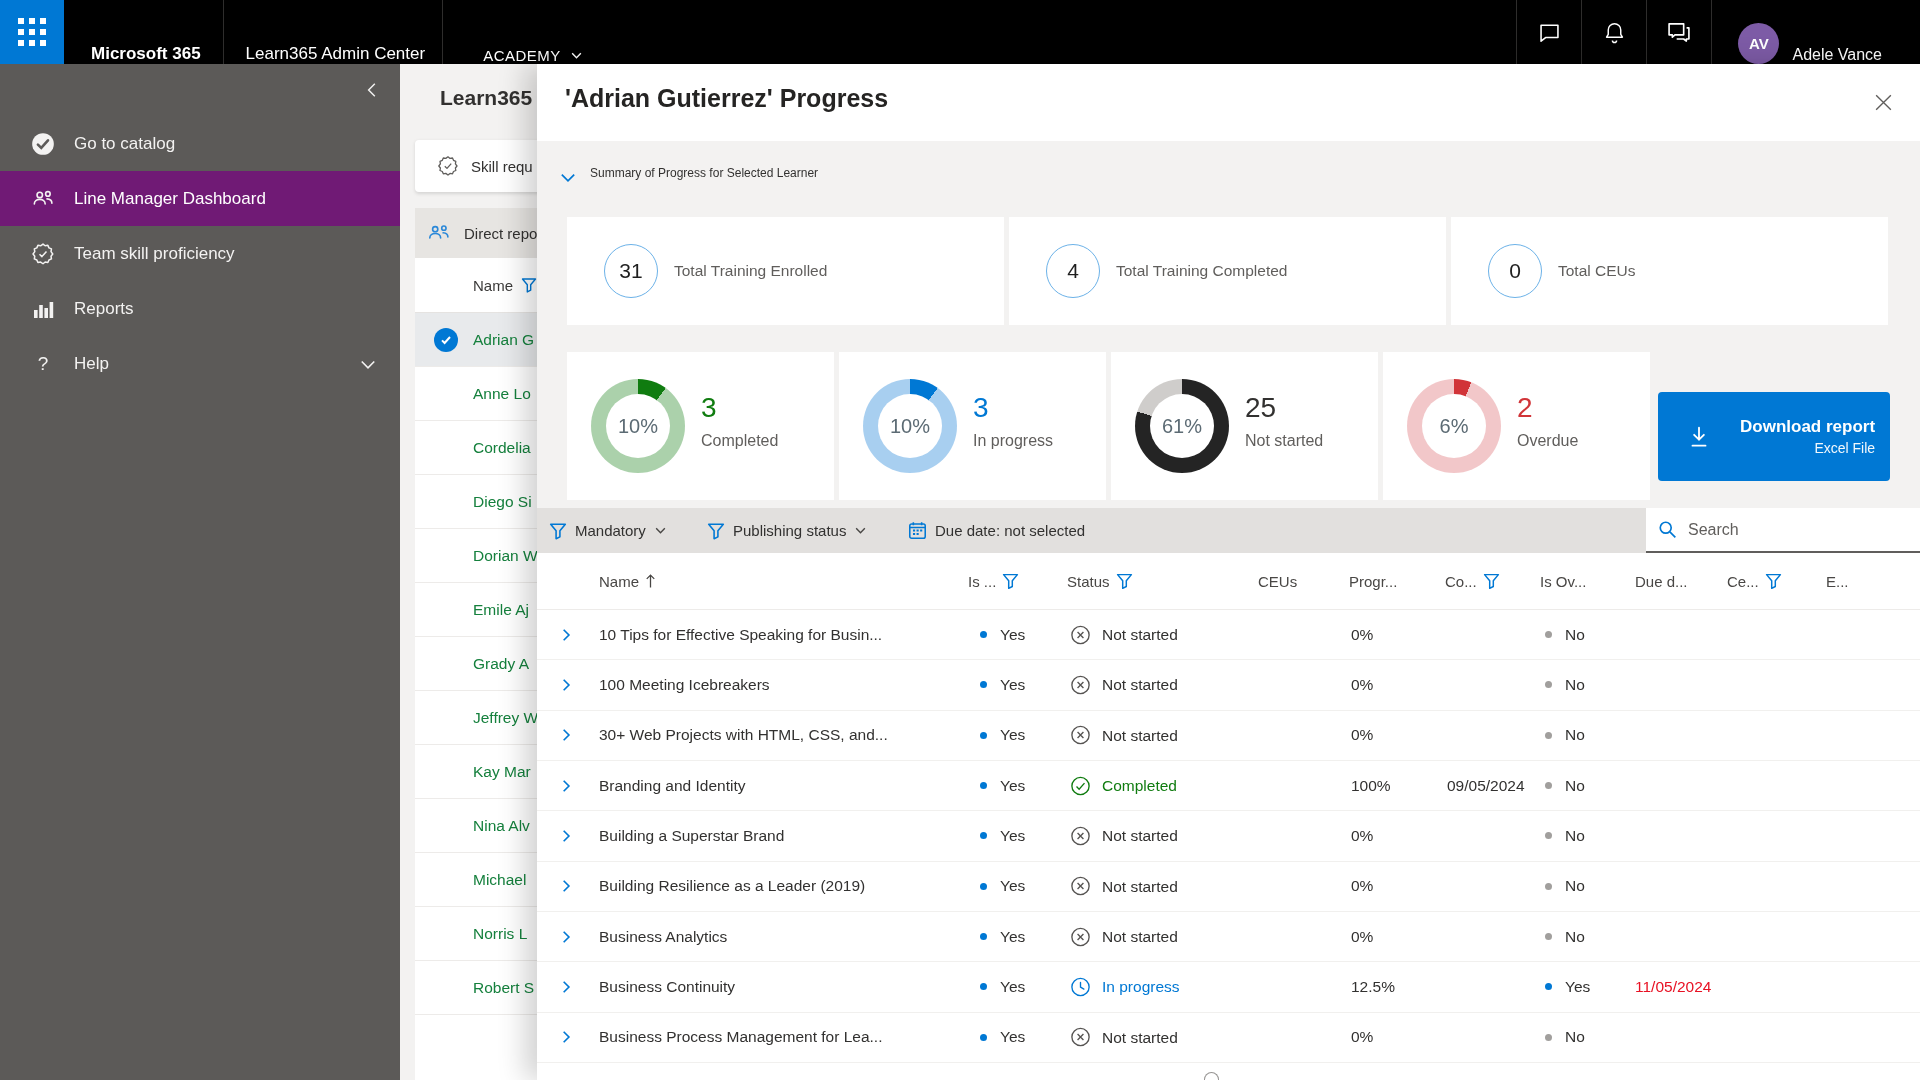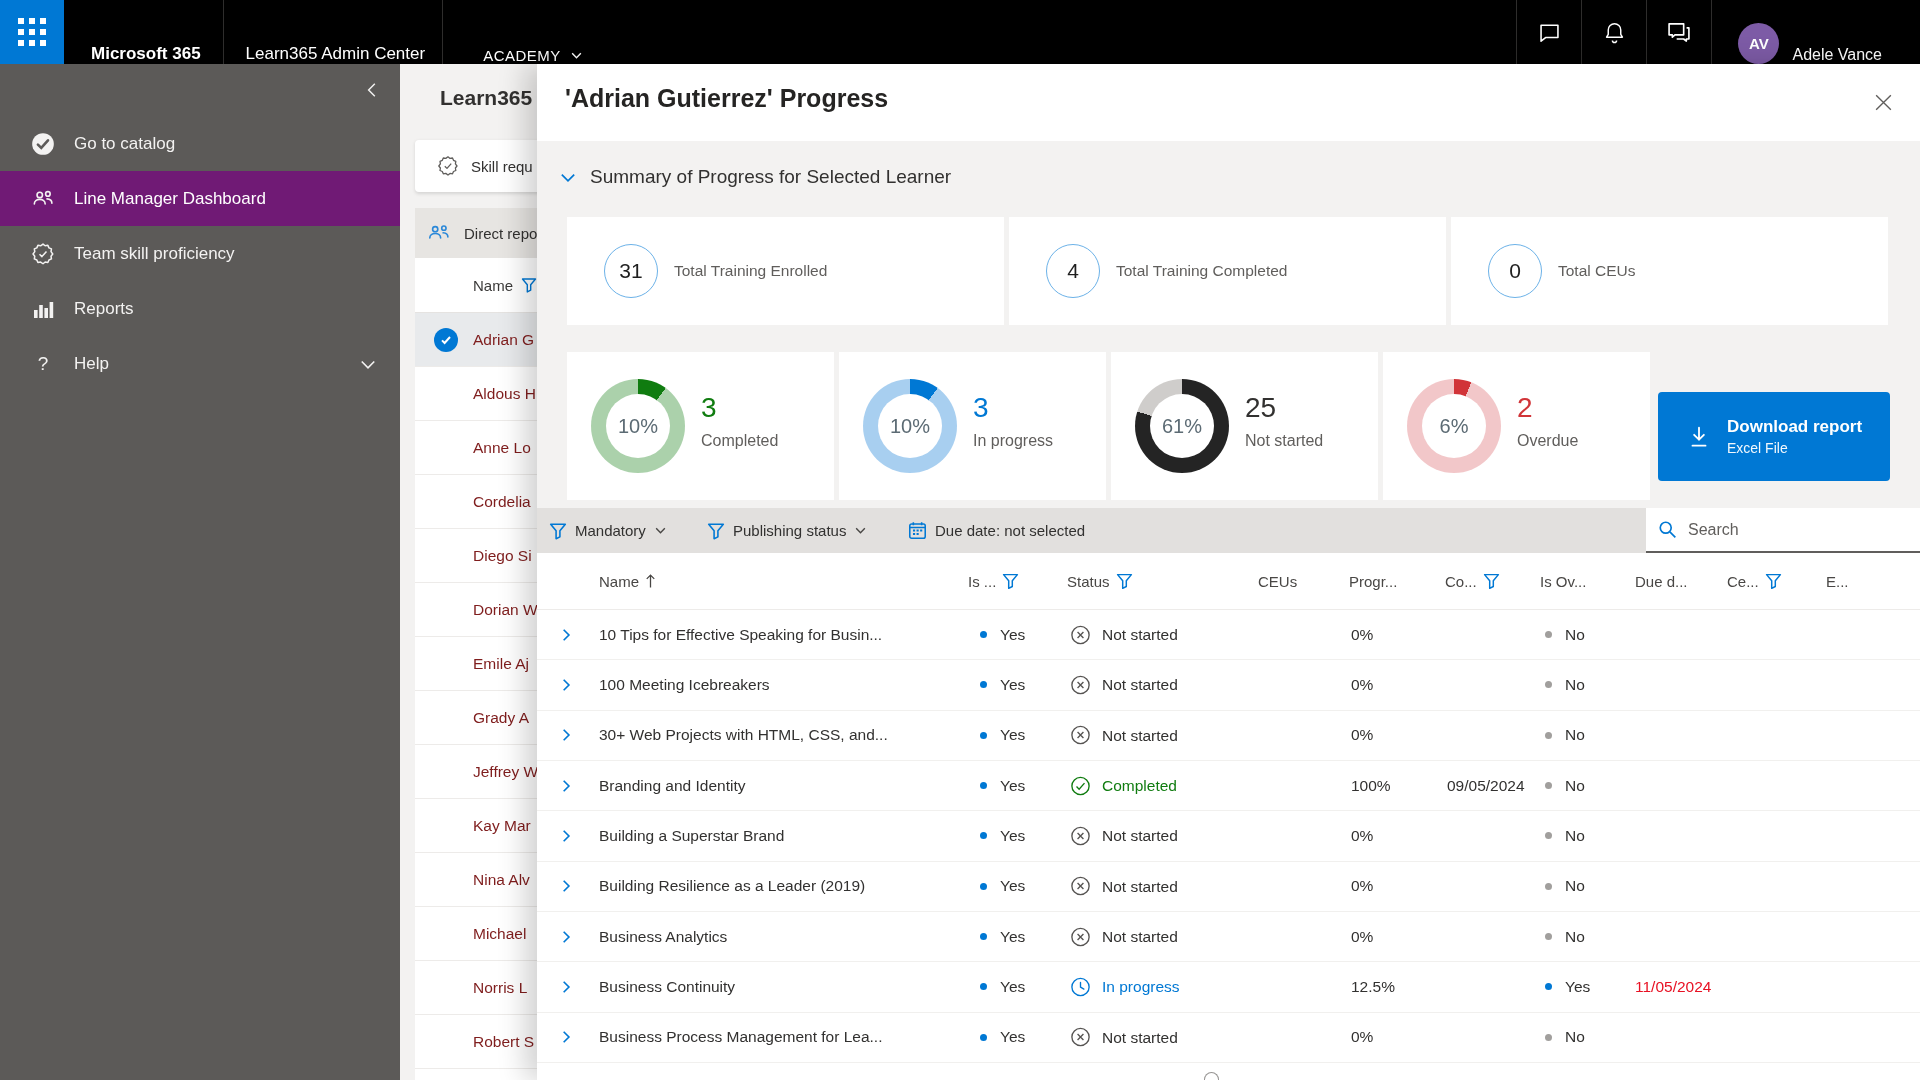--- a/index.html
+++ b/index.html
@@ -40,47 +40,47 @@
   .direct-band{position:absolute;left:15px;top:144px;width:170px;height:50px;background:#e7e5e2;display:flex;align-items:center}
   .direct-band .ic{margin-left:11px;display:flex}
   .direct-band .lbl{margin-left:12px;font-size:15px;color:#323130;white-space:nowrap}
   .name-hdr{position:absolute;left:15px;top:194px;width:170px;height:55px;background:#fff;border-bottom:1px solid #e5e3e1;display:flex;align-items:center}
   .name-hdr .lbl{margin-left:58px;font-size:15px;color:#3b3a39}
   .name-hdr .ic{margin-left:8px;display:flex}
   .people-list{position:absolute;left:15px;top:249px;width:170px;bottom:0;background:#fff}
   .p-row{height:54px;border-bottom:1px solid #edebe9;position:relative;background:#fff;cursor:pointer}
   .p-row.selected{background:#e8eaec}
   .p-row .check{position:absolute;left:19px;top:15px;width:24px;height:24px;border-radius:50%;background:#0078d4;display:grid;place-items:center}
-  .p-row .pname{position:absolute;left:58px;top:50%;transform:translateY(-50%);font-size:15.5px;color:#7f1d1d;white-space:nowrap}
+  .p-row .pname{position:absolute;left:58px;top:50%;transform:translateY(-50%);font-size:15.5px;color:#15803d;white-space:nowrap}
 
   
   .overlay{position:absolute;top:64px;left:537px;width:1383px;height:1016px;background:#fff;box-shadow:-12px 0 26px rgba(0,0,0,.18)}
   .ov-title{position:absolute;left:28px;top:20px;font-size:25px;font-weight:700;color:#252423;white-space:nowrap}
   .close-btn{position:absolute;right:25px;top:26px;width:24px;height:24px;display:grid;place-items:center;cursor:pointer}
 
   .ov-gray{position:absolute;top:77px;left:0;right:0;height:412px;background:#f3f2f1}
   .sum-chev{position:absolute;left:22px;top:28px;display:flex;cursor:pointer}
-  .sum-title{position:absolute;left:53px;top:25px;font-size:19px;color:#323130;white-space:nowrap}
+  .sum-title{position:absolute;left:53px;top:25px;font-size:12px;color:#323130;white-space:nowrap}
 
   .stats{position:absolute;top:76px;left:30px;display:flex;gap:5px}
   .stat-card{width:437px;height:108px;background:#fff;display:flex;align-items:center}
   .stat-circle{width:54px;height:54px;border:1.6px solid #6cb2e8;border-radius:50%;margin-left:37px;display:grid;place-items:center;font-size:21px;color:#1f1f1f;flex:0 0 54px}
   .stat-label{margin-left:16px;font-size:15.5px;color:#605e5c;white-space:nowrap}
 
   .donuts{position:absolute;top:211px;left:30px;display:flex;gap:5px}
   .donut-card{width:267px;height:148px;background:#fff;position:relative}
   .ring{position:absolute;left:24px;top:27px;width:94px;height:94px;border-radius:50%}
   .ring::after{content:"";position:absolute;inset:15px;background:#fff;border-radius:50%}
   .pct{position:absolute;left:24px;top:27px;width:94px;height:94px;display:grid;place-items:center;font-size:20px;color:#5c6b74}
   .dcount{position:absolute;left:134px;top:40px;font-size:28px}
   .dlabel{position:absolute;left:134px;top:80px;font-size:16px;color:#605e5c;white-space:nowrap}
 
   .dl-btn{position:absolute;left:1121px;top:251px;width:232px;height:89px;background:#0078d4;border-radius:4px;color:#fff;display:flex;align-items:center;cursor:pointer;border:none}
   .dl-btn .ic{margin-left:28px;display:flex}
-  .dl-txt{margin-left:15px;text-align:left}
+  .dl-txt{margin-left:28px;text-align:right}
   .dl-title{font-size:17px;font-weight:700;white-space:nowrap}
   .dl-sub{font-size:14px;margin-top:3px;opacity:.95;white-space:nowrap}
 
   .filterbar{position:absolute;left:0;right:0;top:367px;height:45px;background:#e2e0de}
   .f-item{position:absolute;top:0;height:45px;display:flex;align-items:center;gap:8px;font-size:15px;color:#323130;cursor:pointer;white-space:nowrap}
   .f-mand{left:12px}.f-pub{left:170px}.f-due{left:371px}
   .searchbox{position:absolute;left:1109px;top:0;width:274px;height:45px;background:#fff;border-bottom:2px solid #605e5c;display:flex;align-items:center}
   .searchbox .ic{margin-left:12px;display:flex}
   .searchbox input{border:none;outline:none;font-family:Liberation Sans, sans-serif;font-size:16px;margin-left:11px;width:200px;color:#ef4444;background:transparent}
   .searchbox input::placeholder{color:#605e5c}
@@ -260,23 +260,20 @@
     <div class="people-list">
         <div class="p-row selected">
           <span class="check">
             <svg width="14" height="14" viewBox="0 0 14 14" fill="none" stroke="#fff" stroke-width="2">
               <path d="M3 7.4l2.6 2.6 5.4-6"></path>
             </svg>
           </span>
           <span class="pname">Adrian G</span>
         </div>
         <div class="p-row">
-          <span class="pname">Aldous H</span>
-        </div>
-        <div class="p-row">
           <span class="pname">Anne Lo</span>
         </div>
         <div class="p-row">
           <span class="pname">Cordelia</span>
         </div>
         <div class="p-row">
           <span class="pname">Diego Si</span>
         </div>
         <div class="p-row">
           <span class="pname">Dorian W</span>

